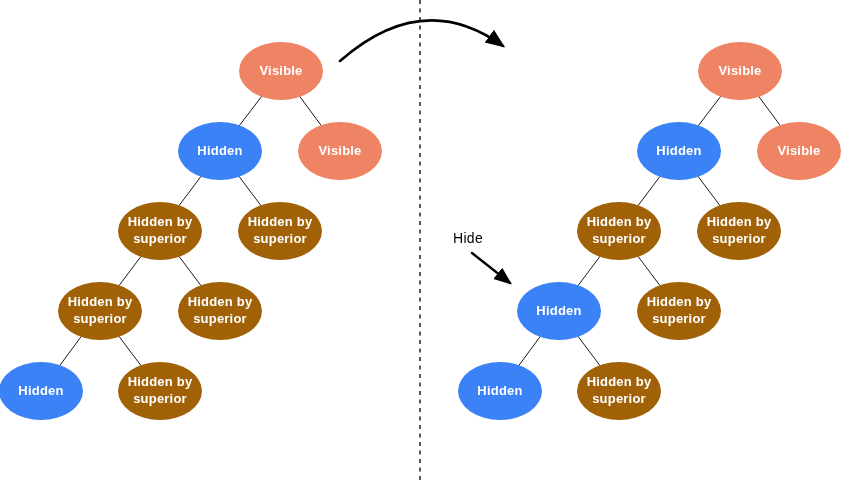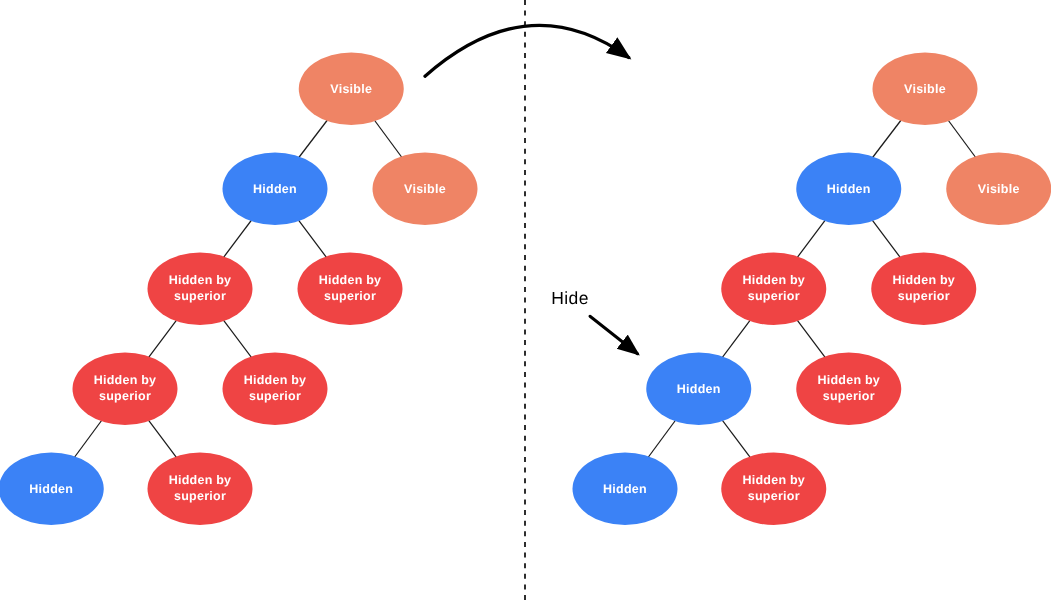--- a/index.html
+++ b/index.html
@@ -25,36 +25,37 @@
   .node {
     position: absolute;
     width: 84px;
     height: 58px;
     border-radius: 50%;
     display: flex;
     align-items: center;
     justify-content: center;
     text-align: center;
     color: #ffffff;
-    font-size: 10px;
+    font-size: 13px;
     font-weight: 600;
     line-height: 1.3;
     letter-spacing: 0.2px;
     box-sizing: border-box;
     padding: 2px 5px;
   }
   .node.visible { background: #EF8465; }
   .node.hidden { background: #3b82f6; }
-  .node.hidden_by_superior { background: #ef4444; }
+  .node.hidden_by_superior { background: #a16207; }
   .hide-label {
     position: absolute;
     color: #000000;
     font-size: 14px;
     font-weight: 400;
     letter-spacing: 0.3px;
+    margin-left: 12px;
   }
 </style>
 </head>
 <body>
 
 <div class="stage">
 
   <svg class="layer-svg" viewBox="0 0 841 482" xmlns="http://www.w3.org/2000/svg">
     <defs>
       <marker id="arrowhead" markerWidth="9" markerHeight="8" refX="6.5" refY="3" orient="auto" markerUnits="strokeWidth">

